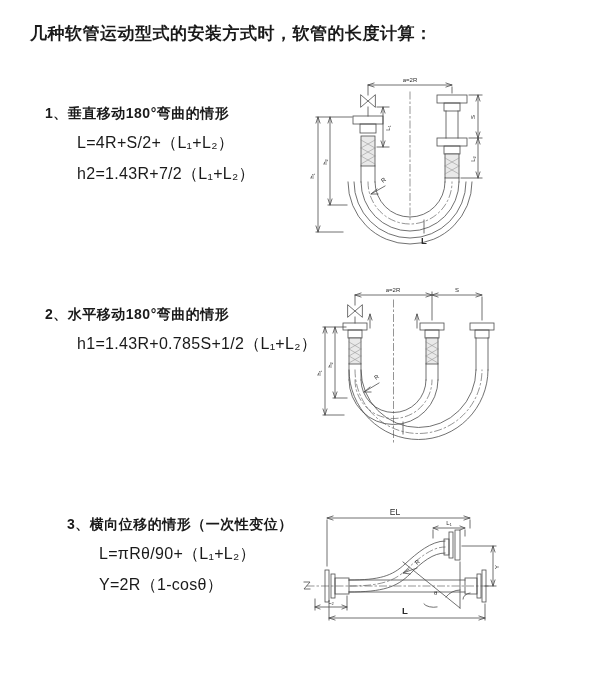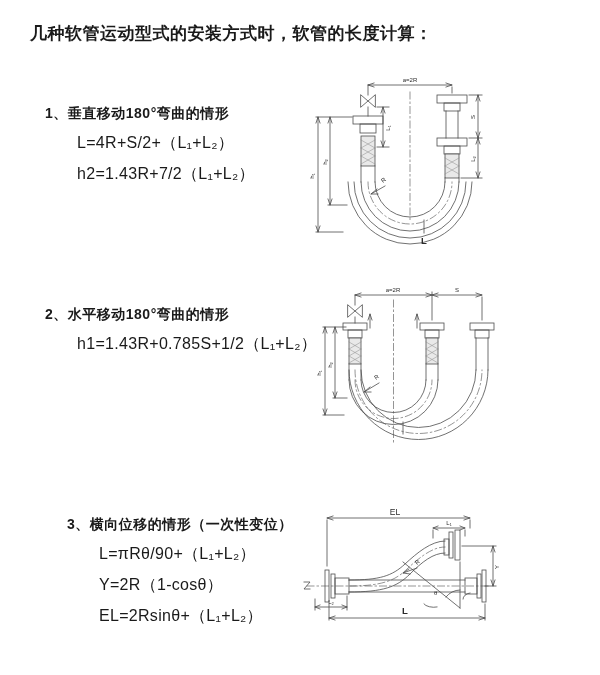--- a/index.html
+++ b/index.html
@@ -39,21 +39,20 @@
 
 <div class="section" id="sec2">
   <div class="sec-heading">2、水平移动180°弯曲的情形</div>
   <div class="formula">h1=1.43R+0.785S+1/2（L₁+L₂）</div>
 </div>
 
 <div class="section" id="sec3">
   <div class="sec-heading">3、横向位移的情形（一次性变位）</div>
   <div class="formula">L=πRθ/90+（L₁+L₂）</div>
   <div class="formula">Y=2R（1-cosθ）</div>
-  <div class="formula">EL=2Rsinθ+（L₁+L₂）</div>
 </div>
 
 <svg class="diagram" id="d1" width="285" height="185" viewBox="0 0 285 185">
   <g class="ln">
 
     <line class="cl" x1="105" y1="22" x2="105" y2="150"></line>
 
     <line x1="63" y1="15" x2="147" y2="15"></line>
     <path d="M69 13 L63 15 L69 17 M141 13 L147 15 L141 17"></path>
     <line x1="147" y1="17" x2="147" y2="23"></line>

